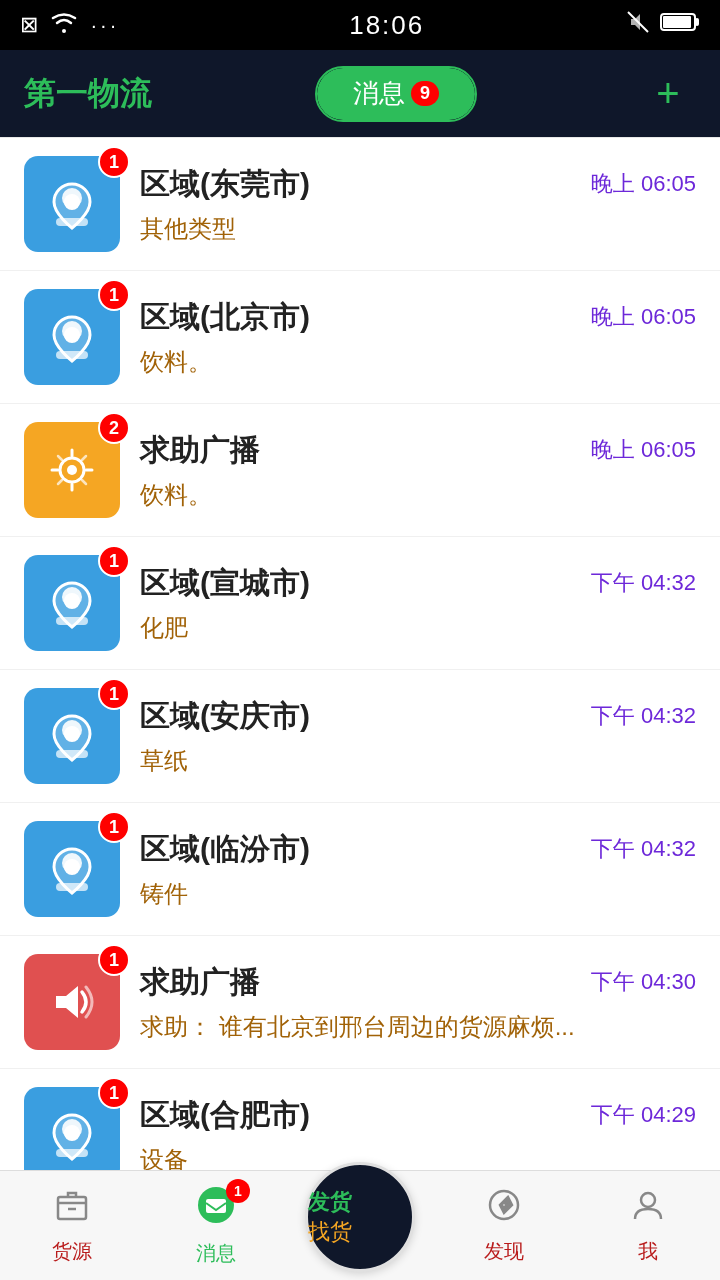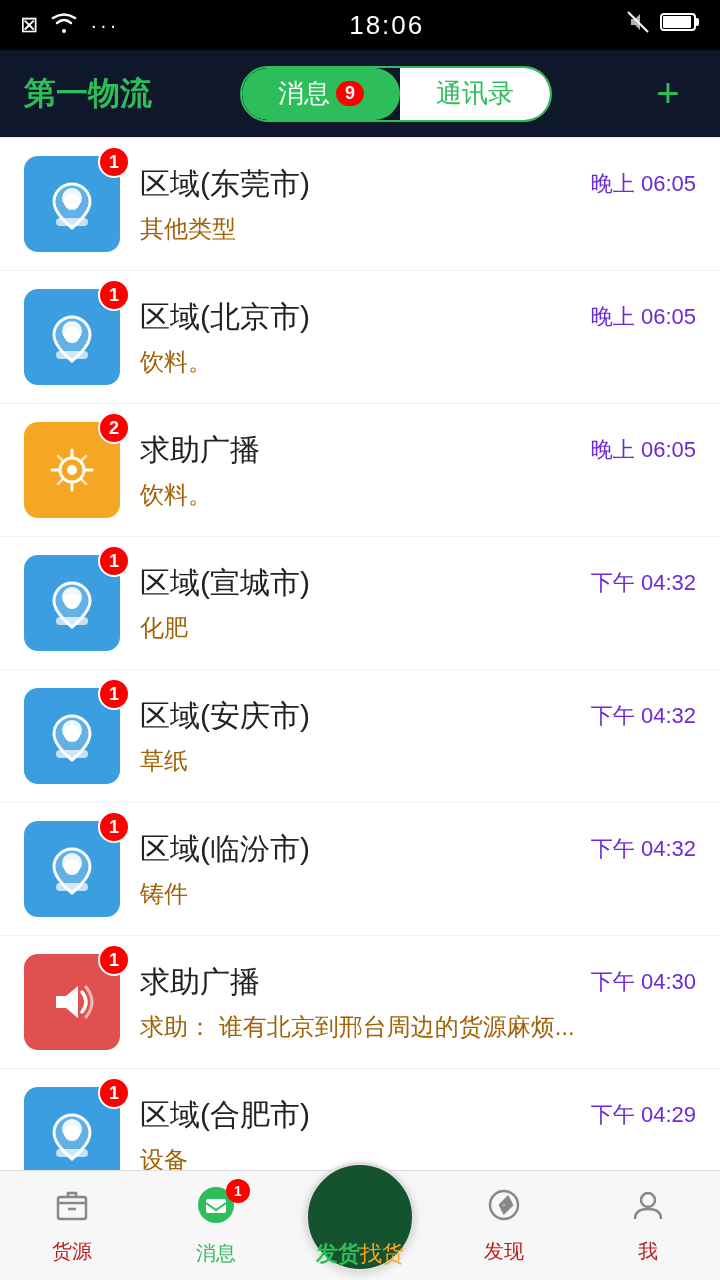--- a/index.html
+++ b/index.html
@@ -143,21 +143,21 @@
     }
     .msg-top {
       display: flex;
       justify-content: space-between;
       align-items: center;
       margin-bottom: 8px;
     }
     .msg-title {
       font-size: 30px;
       color: #222;
-      font-weight: 400;
+      font-weight: 700;
     }
     .msg-time {
       font-size: 22px;
       color: #6d28d9;
       white-space: nowrap;
       margin-left: 12px;
     }
     .msg-preview {
       font-size: 24px;
       color: #a16207;
@@ -206,25 +206,25 @@
       display: flex;
       flex-direction: column;
       align-items: center;
       justify-content: center;
       position: relative;
     }
     .fab-btn {
       width: 110px;
       height: 110px;
       border-radius: 50%;
-      background: #14532d;
+      background: #0f172a;
       border: 3px solid #e0e0e0;
       display: flex;
-      flex-direction: row;
-      align-items: flex-end;
+      flex-direction: column;
+      align-items: flex-start;
       justify-content: center;
       position: absolute;
       bottom: 8px;
       cursor: pointer;
       box-shadow: 0 2px 8px rgba(0,0,0,0.15);
     }
     .fab-label1 { font-size: 22px; color: #2DBD5A; font-weight: bold; }
     .fab-label2 { font-size: 22px; color: #F5A623; font-weight: normal; }
 
     
@@ -286,23 +286,20 @@
 </div>
 
 <div class="header">
   <div class="brand-title">第一物流</div>
   <div class="tab-switcher">
     <div class="tab-pill">
       <button class="tab-btn active">
         <span>消息</span>
         <span class="badge-pill">9</span>
       </button>
-      <button class="tab-btn">
-        <span>通讯录</span>
-      </button>
     </div>
   </div>
   <div class="plus-btn">+</div>
 </div>
 
 <div class="content-area">
 
 <div class="msg-item">
     <div class="avatar-wrap">
       <div class="avatar-box" style="background:#3A9EE0;">

